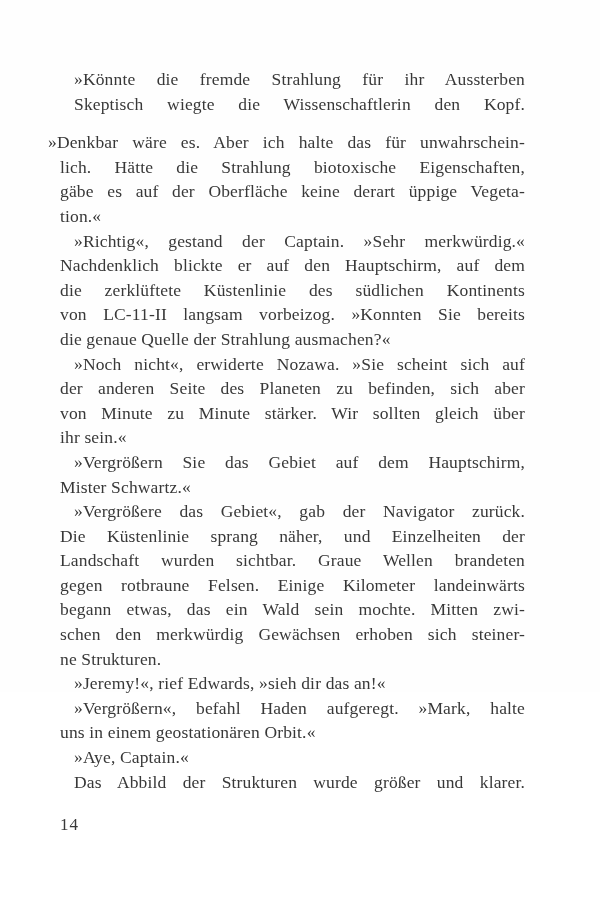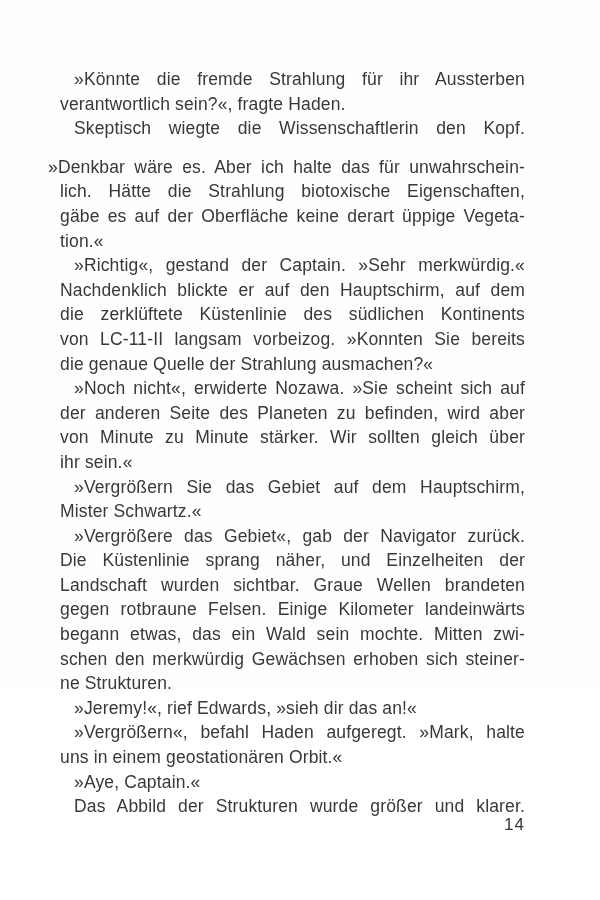--- a/index.html
+++ b/index.html
@@ -11,21 +11,21 @@
     height: 900px;
     overflow: hidden;
     background: #ffffff;
   }
   .page {
     position: relative;
     width: 600px;
     height: 692px;
     background: var(--page-bg, #fefefe);
     color: var(--text-color, #383838);
-    font-family: Liberation Sans, sans-serif;
+    font-family: Liberation Serif, serif;
   }
   .text-block {
     position: absolute;
     left: 60px;
     top: 67px;
     width: 465px;
     font-size: 17.5px;
     line-height: 24.6px;
     letter-spacing: 0.15px;
   }
@@ -46,44 +46,43 @@
   }
   .line.hang {
     text-indent: -12px;
     margin-top: 14px;
   }
   .folio {
     position: absolute;
     left: 60px;
     top: 815px;
     width: 465px;
-    text-align: right;
+    text-align: left;
     font-size: 17px;
     letter-spacing: 1px;
   }
 </style>
 </head>
 <body>
 
 <div class="page">
   <div class="text-block">
       <div class="line just indent">»Könnte die fremde Strahlung für ihr Aussterben</div>
-      <div class="line left">verantwortlich sein?«, fragte Haden.</div>
       <div class="line just indent">Skeptisch wiegte die Wissenschaftlerin den Kopf.</div>
       <div class="line just hang">»Denkbar wäre es. Aber ich halte das für unwahrschein-</div>
       <div class="line just">lich. Hätte die Strahlung biotoxische Eigenschaften,</div>
       <div class="line just">gäbe es auf der Oberfläche keine derart üppige Vegeta-</div>
       <div class="line left">tion.«</div>
       <div class="line just indent">»Richtig«, gestand der Captain. »Sehr merkwürdig.«</div>
       <div class="line just">Nachdenklich blickte er auf den Hauptschirm, auf dem</div>
       <div class="line just">die zerklüftete Küstenlinie des südlichen Kontinents</div>
       <div class="line just">von LC-11-II langsam vorbeizog. »Konnten Sie bereits</div>
       <div class="line left">die genaue Quelle der Strahlung ausmachen?«</div>
       <div class="line just indent">»Noch nicht«, erwiderte Nozawa. »Sie scheint sich auf</div>
-      <div class="line just">der anderen Seite des Planeten zu befinden, wird aber</div>
+      <div class="line just">der anderen Seite des Planeten zu befinden, sich aber</div>
       <div class="line just">von Minute zu Minute stärker. Wir sollten gleich über</div>
       <div class="line left">ihr sein.«</div>
       <div class="line just indent">»Vergrößern Sie das Gebiet auf dem Hauptschirm,</div>
       <div class="line left">Mister Schwartz.«</div>
       <div class="line just indent">»Vergrößere das Gebiet«, gab der Navigator zurück.</div>
       <div class="line just">Die Küstenlinie sprang näher, und Einzelheiten der</div>
       <div class="line just">Landschaft wurden sichtbar. Graue Wellen brandeten</div>
       <div class="line just">gegen rotbraune Felsen. Einige Kilometer landeinwärts</div>
       <div class="line just">begann etwas, das ein Wald sein mochte. Mitten zwi-</div>
       <div class="line just">schen den merkwürdig Gewächsen erhoben sich steiner-</div>

